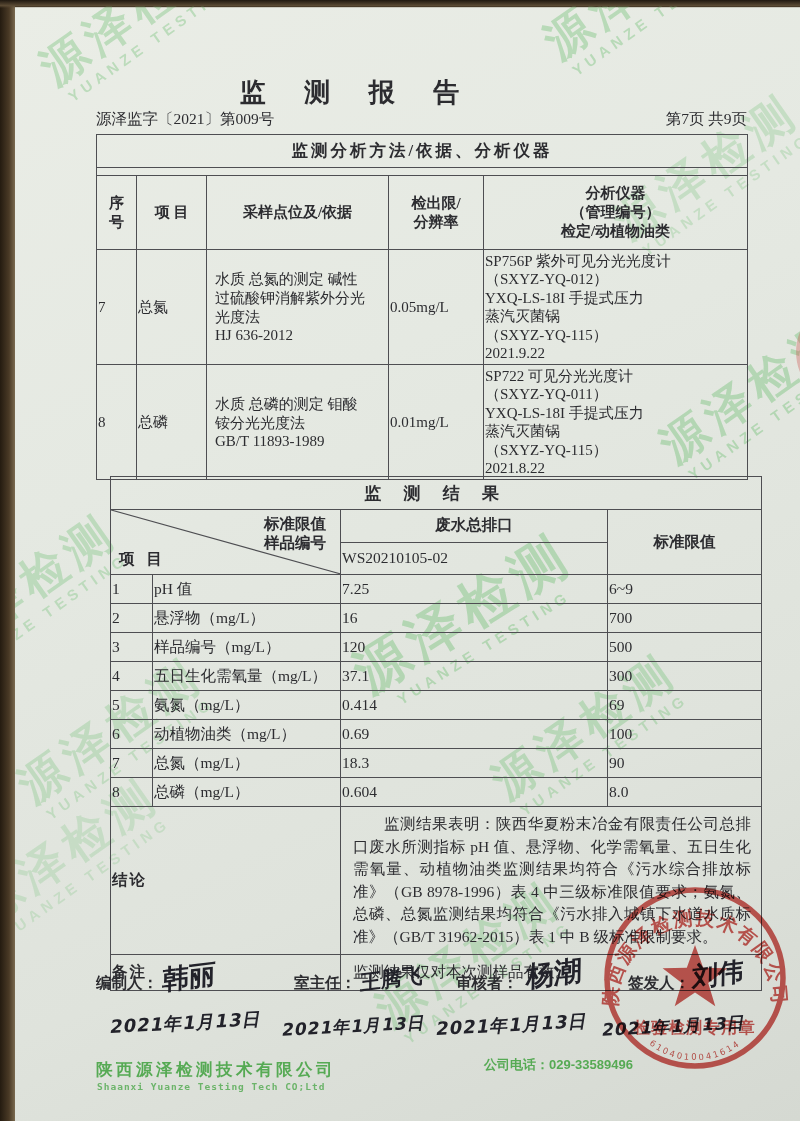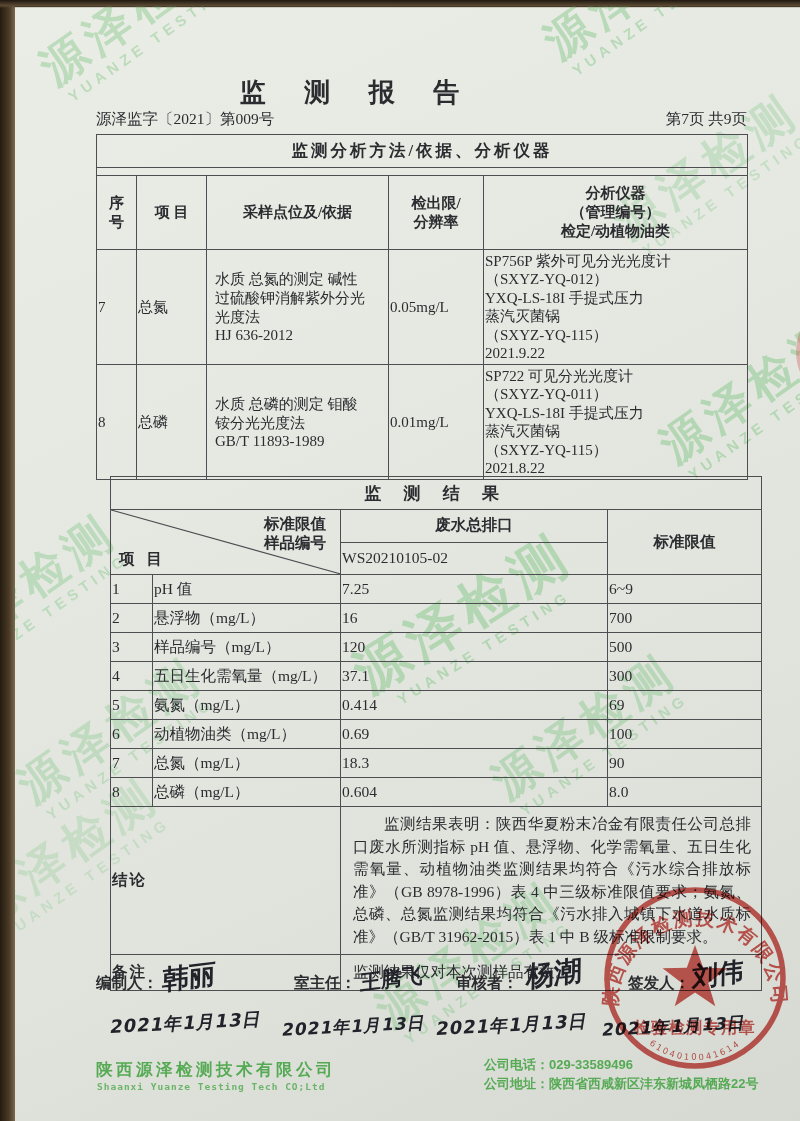--- a/index.html
+++ b/index.html
@@ -270,21 +270,20 @@
 
   <span class="hand sig-date" style="left:96px;top:1004px;font-size:18px">2021年1月13日</span>
   <span class="hand sig-date" style="left:268px;top:1008px">2021年1月13日</span>
   <span class="hand sig-date" style="left:422px;top:1006px;font-size:18px">2021年1月13日</span>
   <span class="hand sig-date" style="left:588px;top:1008px">2021年1月13日</span>
 
   <div class="foot-cn">陕西源泽检测技术有限公司</div>
   <div class="foot-en">Shaanxi Yuanze Testing Tech CO;Ltd</div>
   <div class="foot-right">
     <div>公司电话：029-33589496</div>
-    <div>公司地址：陕西省西咸新区沣东新城凤栖路22号</div>
   </div>
 
   <svg class="stamp" viewBox="0 0 210 210">
     <circle cx="105" cy="105" r="88" fill="none" stroke="#cc403c" stroke-width="5.5"></circle>
     <defs>
       <path id="arcTop" d="M 28,142 A 78,78 0 1 1 182,142"></path>
       <path id="arcBot" d="M 46,158 A 74,74 0 0 0 164,158"></path>
     </defs>
     <text fill="#cc403c" font-size="19" font-weight="bold" letter-spacing="2" font-family="'Liberation Serif',serif">
       <textPath href="#arcTop" startOffset="50%" text-anchor="middle">陕西源泽检测技术有限公司</textPath>

